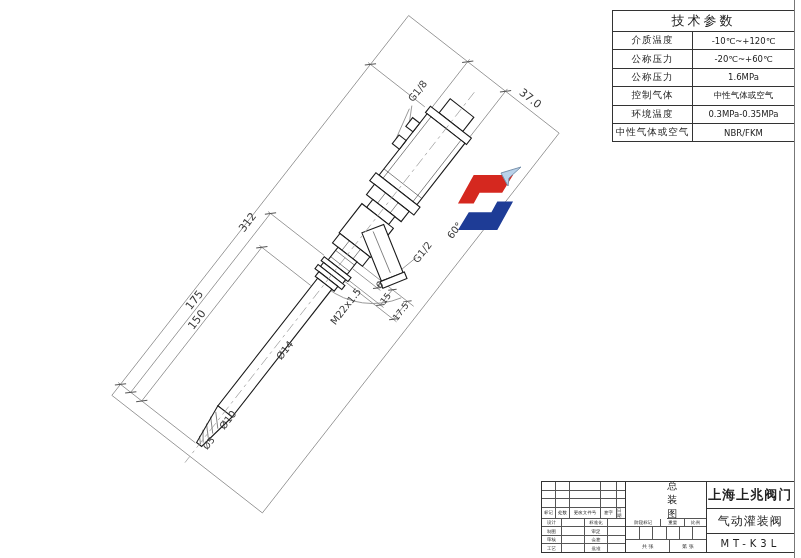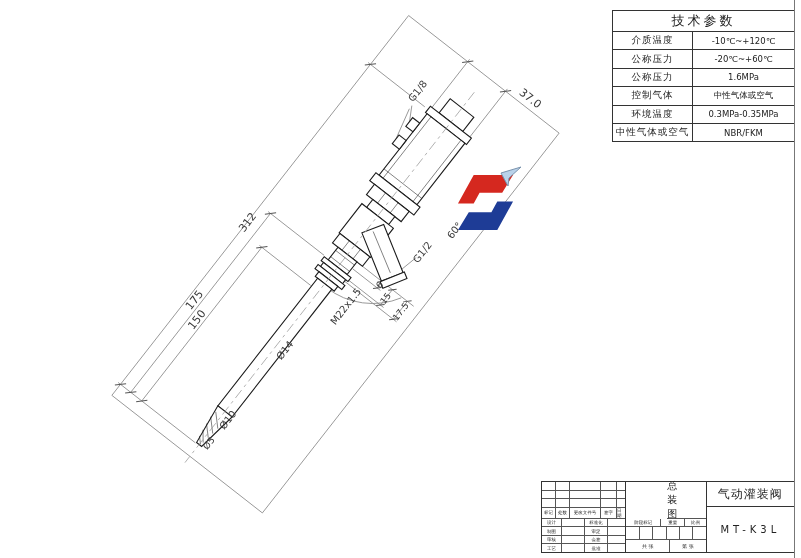--- a/index.html
+++ b/index.html
@@ -280,18 +280,19 @@
       <div class="tb-sc" style="flex:1"></div>
         <div class="tb-sc" style="flex:1;border-right:none"></div>
     </div>
     <div class="tb-sheet">
       <div class="tb-sc" style="flex:1.2;font-size:5px">共 张</div>
       <div class="tb-sc" style="flex:1;border-right:none;font-size:5px">第 张</div>
     </div>
   </div>
 
   <div class="tb-col tb-right">
+    <div class="tb-company">上海上兆阀门</div>
     <div class="tb-product">气动灌装阀</div>
     <div class="tb-model">MT-K3L</div>
   </div>
 </div>
 
 <div class="abs vframe"></div>
 
 </body></html>

